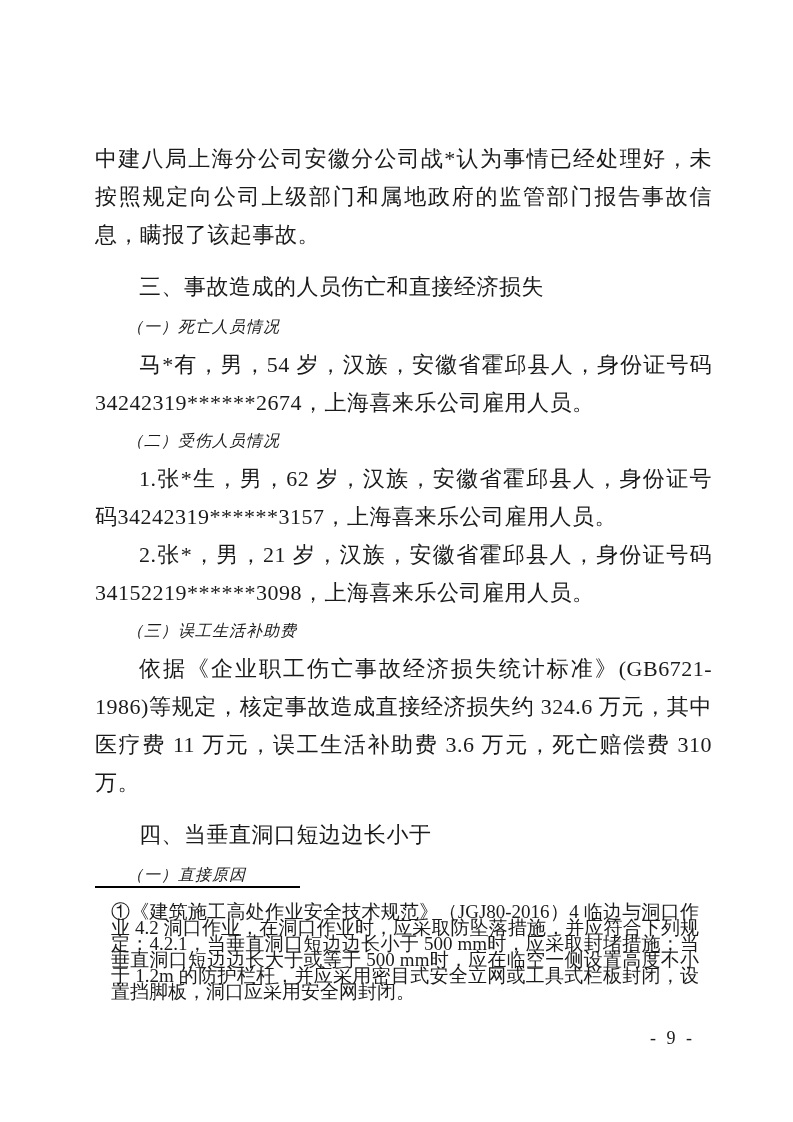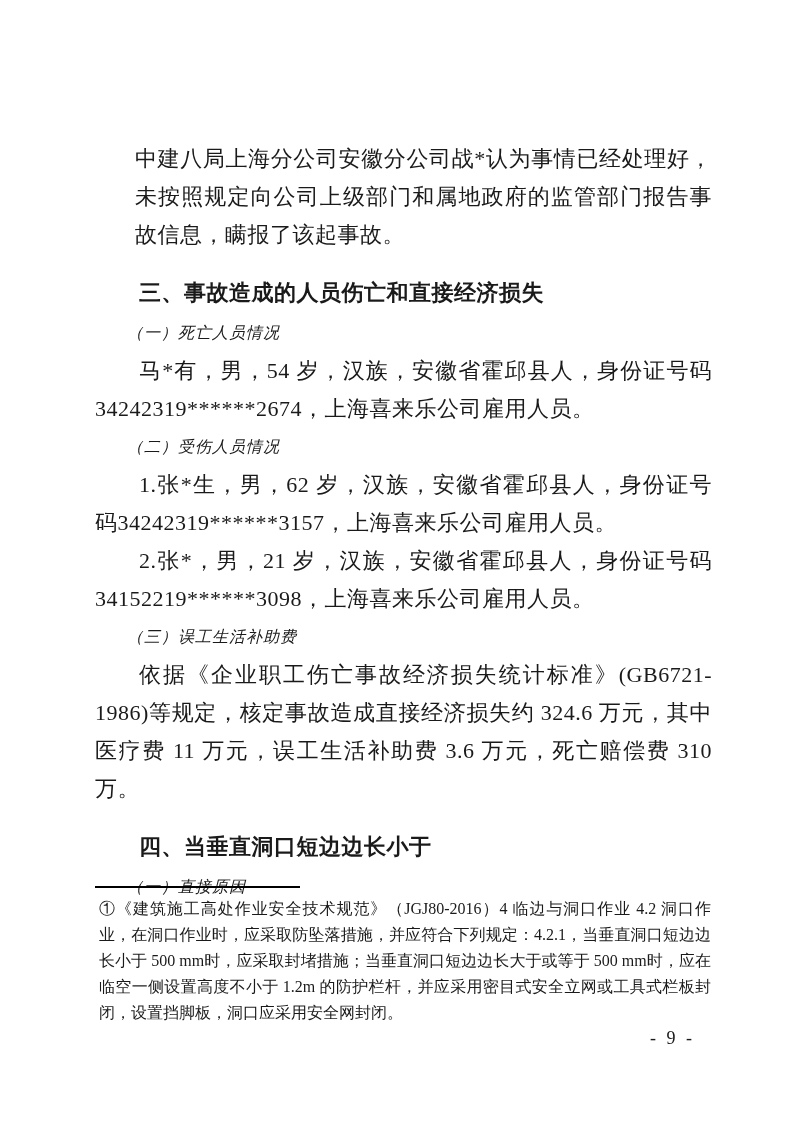--- a/index.html
+++ b/index.html
@@ -27,30 +27,29 @@
   }
   p.body {
     font-size: 22px;
     line-height: 38px;
     letter-spacing: 0.5px;
     text-align: justify;
     text-indent: 2em;
   }
   p.body.noindent {
     text-indent: 0;
-    margin-left: 40px;
   }
   h2.heading {
     font-family: "DejaVu Sans", "Liberation Sans", sans-serif;
-    font-weight: bold;
+    font-weight: normal;
     font-size: 22px;
     line-height: 38px;
     letter-spacing: 0.5px;
     text-indent: 2em;
-    margin-top: 20px;
+    margin-top: 14px;
     margin-bottom: 2px;
   }
   p.subheading {
     font-style: italic;
     font-size: 16px;
     line-height: 38px;
     letter-spacing: 1px;
     text-indent: 2em;
   }
   sup.fn-ref {
@@ -63,23 +62,23 @@
     top: 886px;
     width: 620px;
   }
   .fn-rule {
     width: 205px;
     height: 2px;
     background: #000000;
     margin-bottom: 8px;
   }
   p.fn-text {
-    margin: 4px;
-    font-size: 16px;
-    line-height: 26px;
+    margin: 16px;
+    font-size: 19px;
+    line-height: 16px;
     text-align: justify;
     letter-spacing: 0px;
   }
   .page-number {
     position: absolute;
     top: 1028px;
     right: 98px;
     font-size: 18px;
     letter-spacing: 3px;
   }

